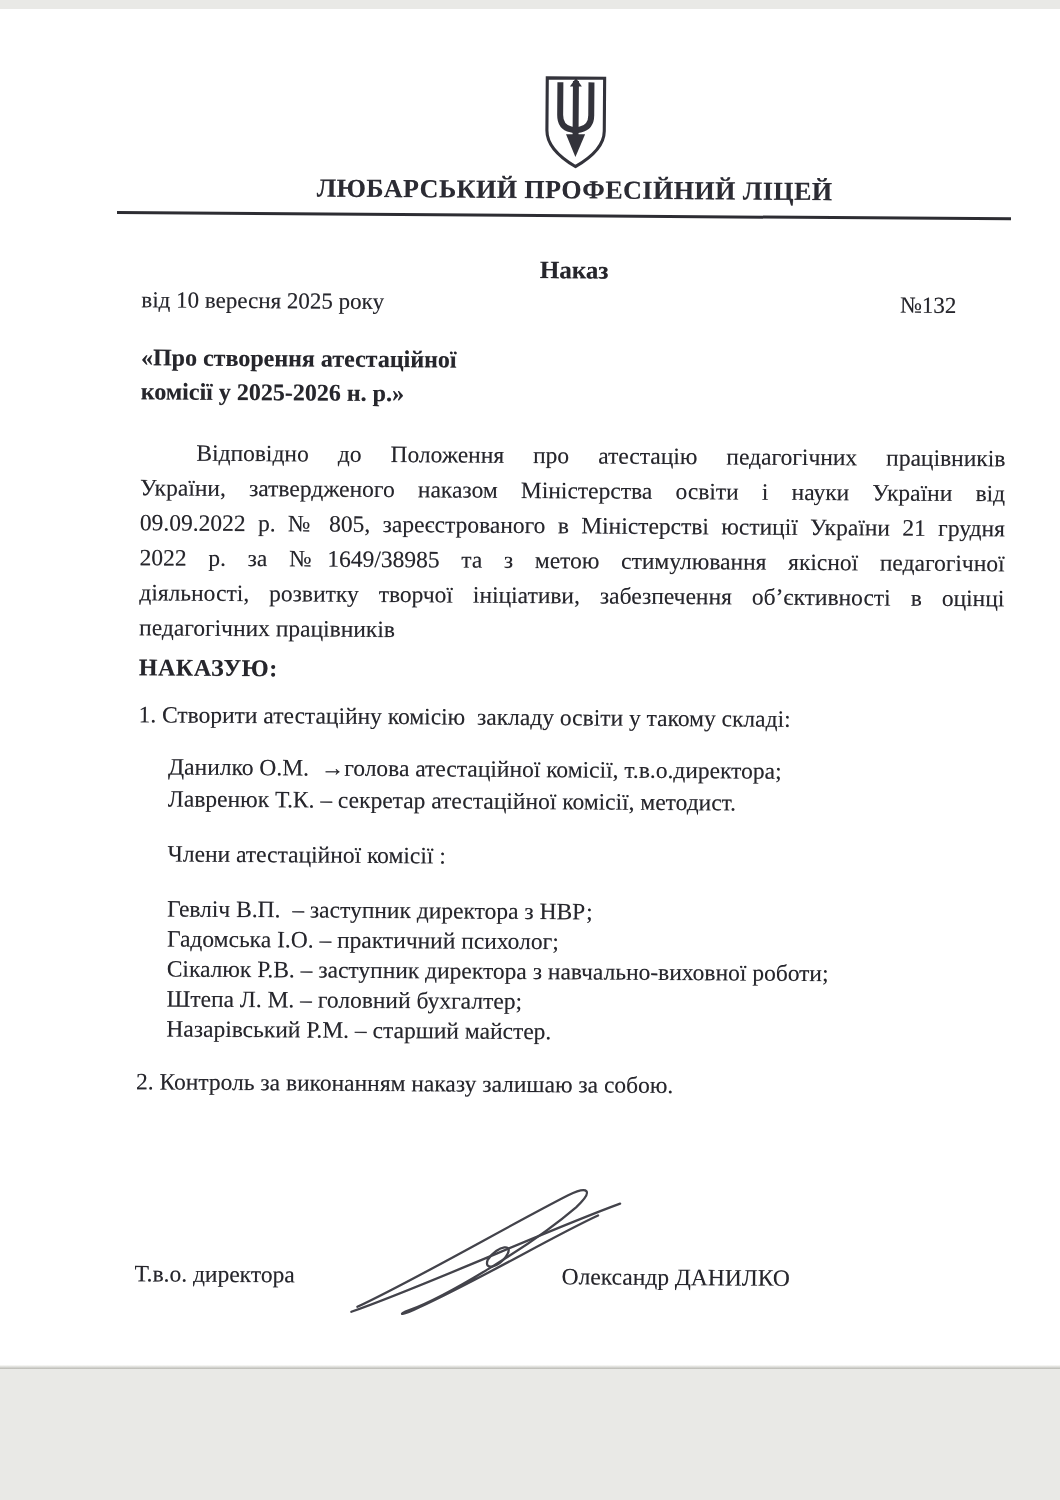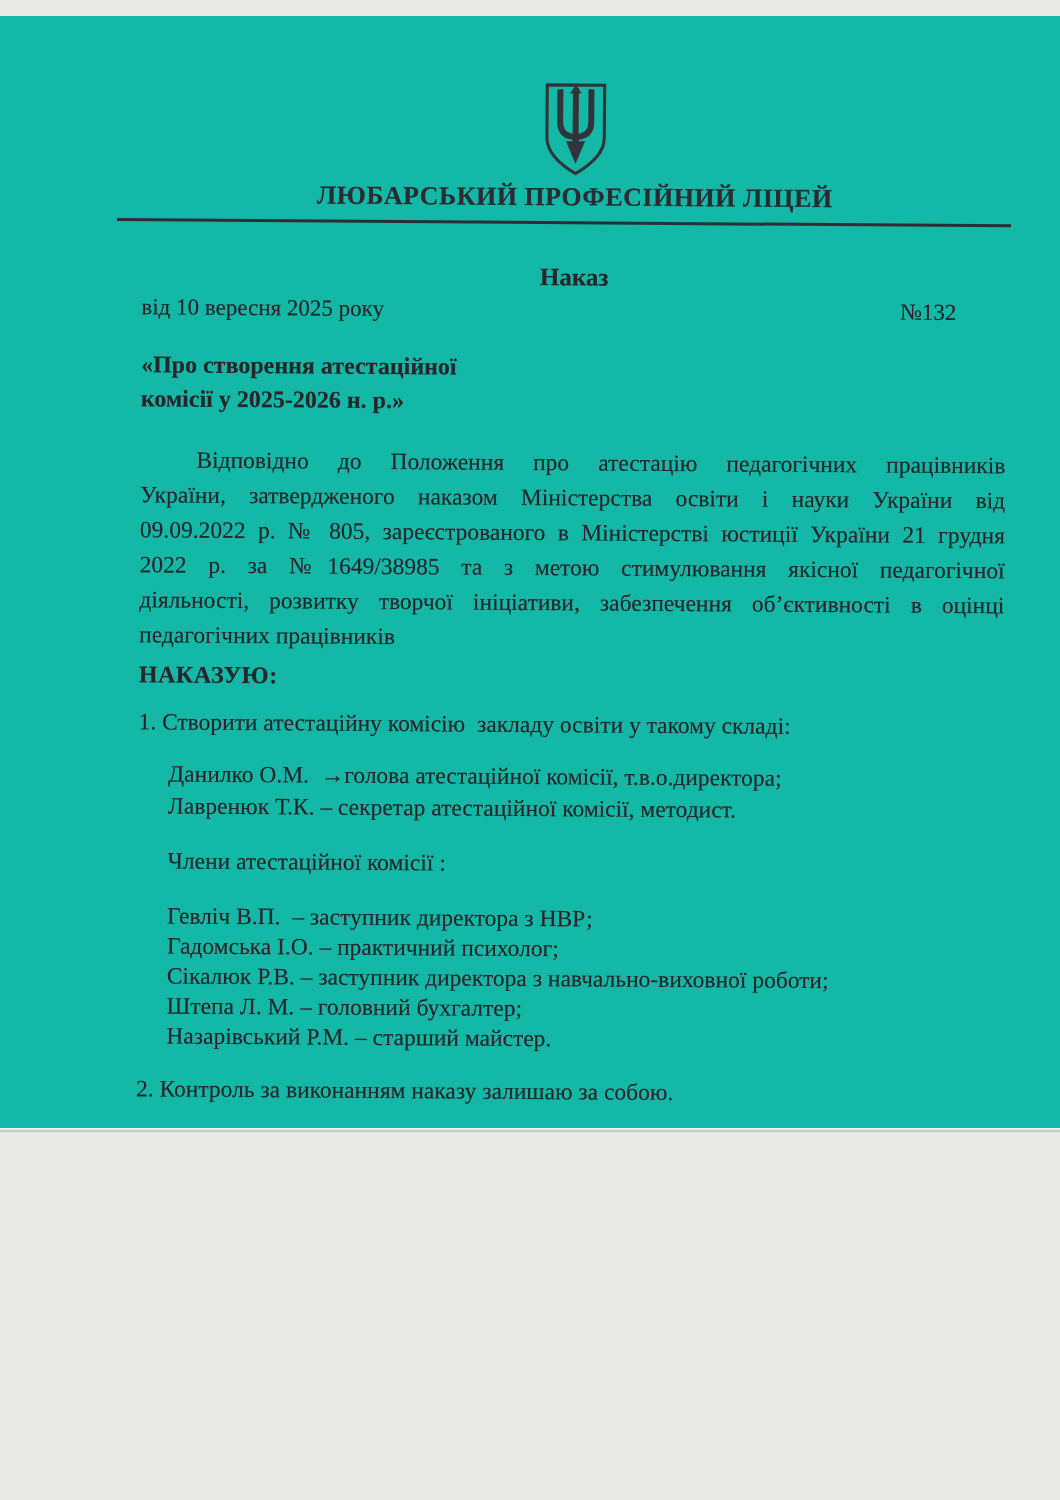--- a/index.html
+++ b/index.html
@@ -2,23 +2,23 @@
 <html lang="uk"><head>
 <meta charset="utf-8">
 <style>
   html,body{margin:0;padding:0;}
   body{
     background:#e9e9e6;
     font-family:"Liberation Serif","DejaVu Serif",serif;
   }
   .paper{
     position:relative;
-    width:1060px;height:1116px;
-    margin:16px auto;
-    background:#14b8a6;
+    width:1060px;height:1360px;
+    margin:9px auto;
+    background:#ffffff;
     overflow:hidden;
     color:#26262c;
   }
   .paper::after{
     content:"";position:absolute;left:0;right:0;bottom:0;height:4px;
     background:linear-gradient(#fcfcfa,#b9b9b3);
     pointer-events:none;
   }
   .scan{
     transform:rotate(0.4deg);

